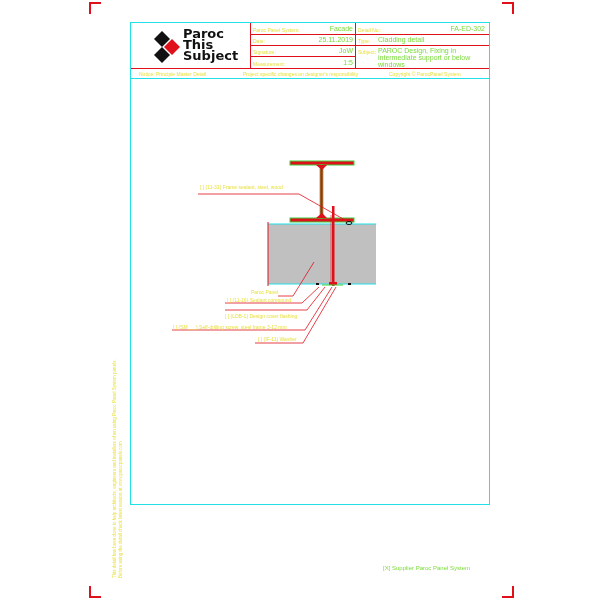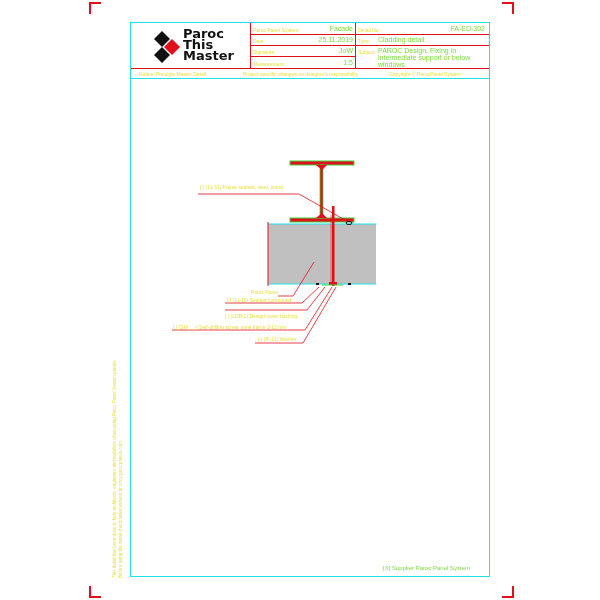--- a/index.html
+++ b/index.html
@@ -3,21 +3,21 @@
 <meta charset="utf-8">
 <style>
   html, body { margin:0; padding:0; background:#ffffff; }
   body { width:600px; height:600px; position:relative; overflow:hidden; font-family:"Liberation Sans", sans-serif; }
   .corner { position:absolute; width:10px; height:10px; border-color:#e0101a; border-style:solid; border-width:0; }
   .c-tl { left:89px; top:2px; border-top-width:2px; border-left-width:2px; }
   .c-tr { left:502px; top:2px; border-top-width:2px; border-right-width:2px; }
   .c-bl { left:89px; top:586px; border-bottom-width:2px; border-left-width:2px; }
   .c-br { left:502px; top:586px; border-bottom-width:2px; border-right-width:2px; }
 
-  .sheet { position:absolute; left:130px; top:22px; width:360px; height:555px; border:1px solid #22e0e8; box-sizing:border-box; }
+  .sheet { position:absolute; left:130px; top:22px; width:360px; height:483px; border:1px solid #22e0e8; box-sizing:border-box; }
   .tb { position:absolute; left:0; top:0; width:358px; height:56px; }
   .logo-cell { position:absolute; left:0; top:0; width:120px; height:45px; }
   .vline { position:absolute; background:#e0101a; width:1px; }
   .hline { position:absolute; background:#e0101a; height:1px; }
   .lbl { position:absolute; font-size:5px; color:#e8e040; white-space:nowrap; }
   .val { position:absolute; font-size:7px; color:#7adb3a; white-space:nowrap; text-align:right; }
   .val-l { position:absolute; font-size:7px; color:#7adb3a; white-space:nowrap; line-height:7px; }
   .foot { position:absolute; font-size:5px; color:#e8e040; white-space:nowrap; }
   .logo-text { position:absolute; left:52px; top:5px; font-size:13px; line-height:11px; font-weight:bold; color:#111; font-family:"DejaVu Sans", sans-serif; }
   .cyan-line { position:absolute; left:0; width:358px; height:1px; background:#22e0e8; }
@@ -39,21 +39,21 @@
   <div class="tb">
     <div class="logo-cell">
       <svg style="position:absolute;left:22px;top:8px" width="28" height="32" viewBox="0 0 28 32">
         <polygon points="9,0 17,8 9,16 1,8" fill="#111"></polygon>
         <polygon points="19,8 27,16 19,24 11,16" fill="#e0101a"></polygon>
         <polygon points="9,16 17,24 9,32 1,24" fill="#111"></polygon>
       </svg>
       <div class="logo-text">
         <div>Paroc</div>
         <div>This</div>
-        <div>Master</div>
+        <div>Subject</div>
       </div>
     </div>
 
     <div class="vline" style="left:119px;top:0;height:45px"></div>
     <div class="vline" style="left:224px;top:0;height:45px"></div>
     <div class="hline" style="left:119px;top:11px;width:239px"></div>
     <div class="hline" style="left:119px;top:22px;width:106px"></div>
     <div class="hline" style="left:224px;top:22px;width:134px"></div>
     <div class="hline" style="left:119px;top:33px;width:106px"></div>
     <div class="hline" style="left:0;top:45px;width:358px"></div>

